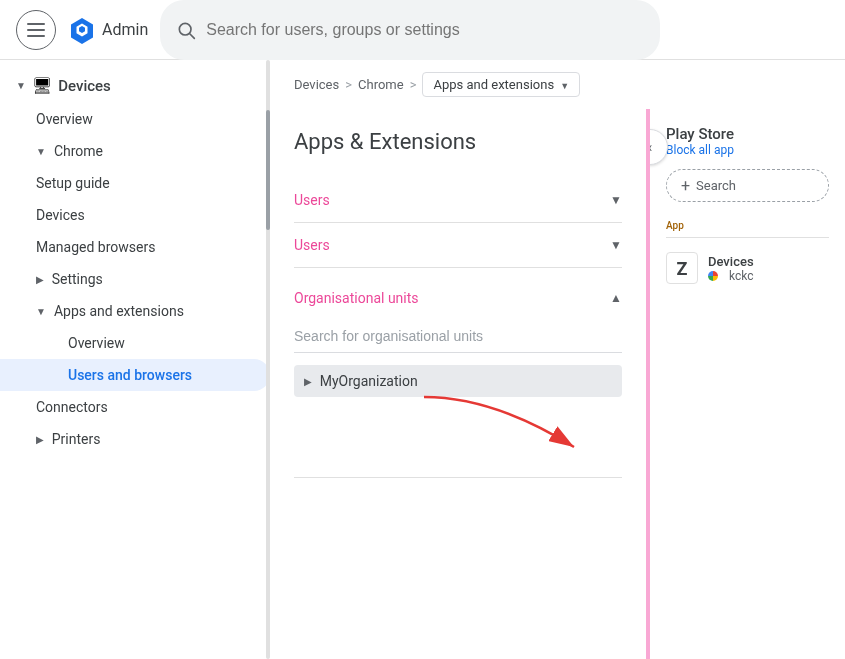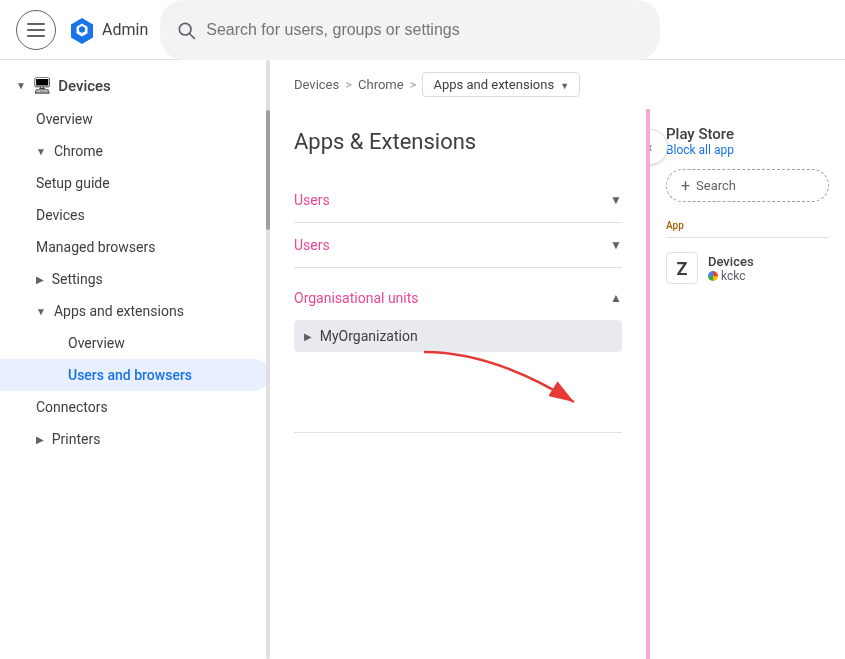--- a/index.html
+++ b/index.html
@@ -115,21 +115,21 @@
     }
     .col-header { font-size: 10px; color: #a16207; font-weight: 500; padding: 6px 0; border-bottom: 1px solid #e0e0e0; margin-bottom: 8px; }
     .app-row { display: flex; align-items: center; gap: 10px; padding: 6px 0; }
     .app-icon-z {
       width: 32px; height: 32px; background: #fff; border: 1px solid #e0e0e0;
       border-radius: 4px; display: flex; align-items: center; justify-content: center;
       font-size: 18px; font-weight: 700; color: #3c4043;
     }
     .app-info { font-size: 13px; }
     .app-name { color: #3c4043; font-weight: 500; }
-    .app-id { color: #5f6368; font-size: 12px; display: flex; align-items: center; gap: 3px; }
+    .app-id { color: #5f6368; font-size: 12px; display: flex; align-items: center; gap: 3px; justify-content: space-between; }
     .chrome-dot { width: 10px; height: 10px; border-radius: 50%; background: conic-gradient(#ea4335 0deg 90deg, #fbbc04 90deg 180deg, #34a853 180deg 270deg, #4285f4 270deg 360deg); display: inline-block; }
     .back-circle {
       width: 36px; height: 36px; border-radius: 50%; background: #fff;
       border: 1px solid #dadce0; box-shadow: 0 1px 3px rgba(0,0,0,0.15);
       display: flex; align-items: center; justify-content: center; cursor: pointer;
       position: absolute; left: -18px; top: 20px; z-index: 10;
       font-size: 16px; color: #5f6368;
     }
 
     
@@ -261,20 +261,21 @@
             <span style="font-size:12px; color:#5f6368;">▼</span>
           </div>
         </div>
 
         <div class="filter-section org-units-section">
           <div class="filter-header">
             <span>Organisational units</span>
             <span style="font-size:12px; color:#5f6368;">▲</span>
           </div>
 
+          <input class="org-search" type="text" placeholder="Search for organisational units" style="">
 
           <div class="org-item">
             <span class="tri-right">▶</span>
             <span>MyOrganization</span>
           </div>
 
           
           <div class="arrow-container">
             <svg class="annotation-arrow" width="200" height="90" viewBox="0 0 200 90">
               <defs>

